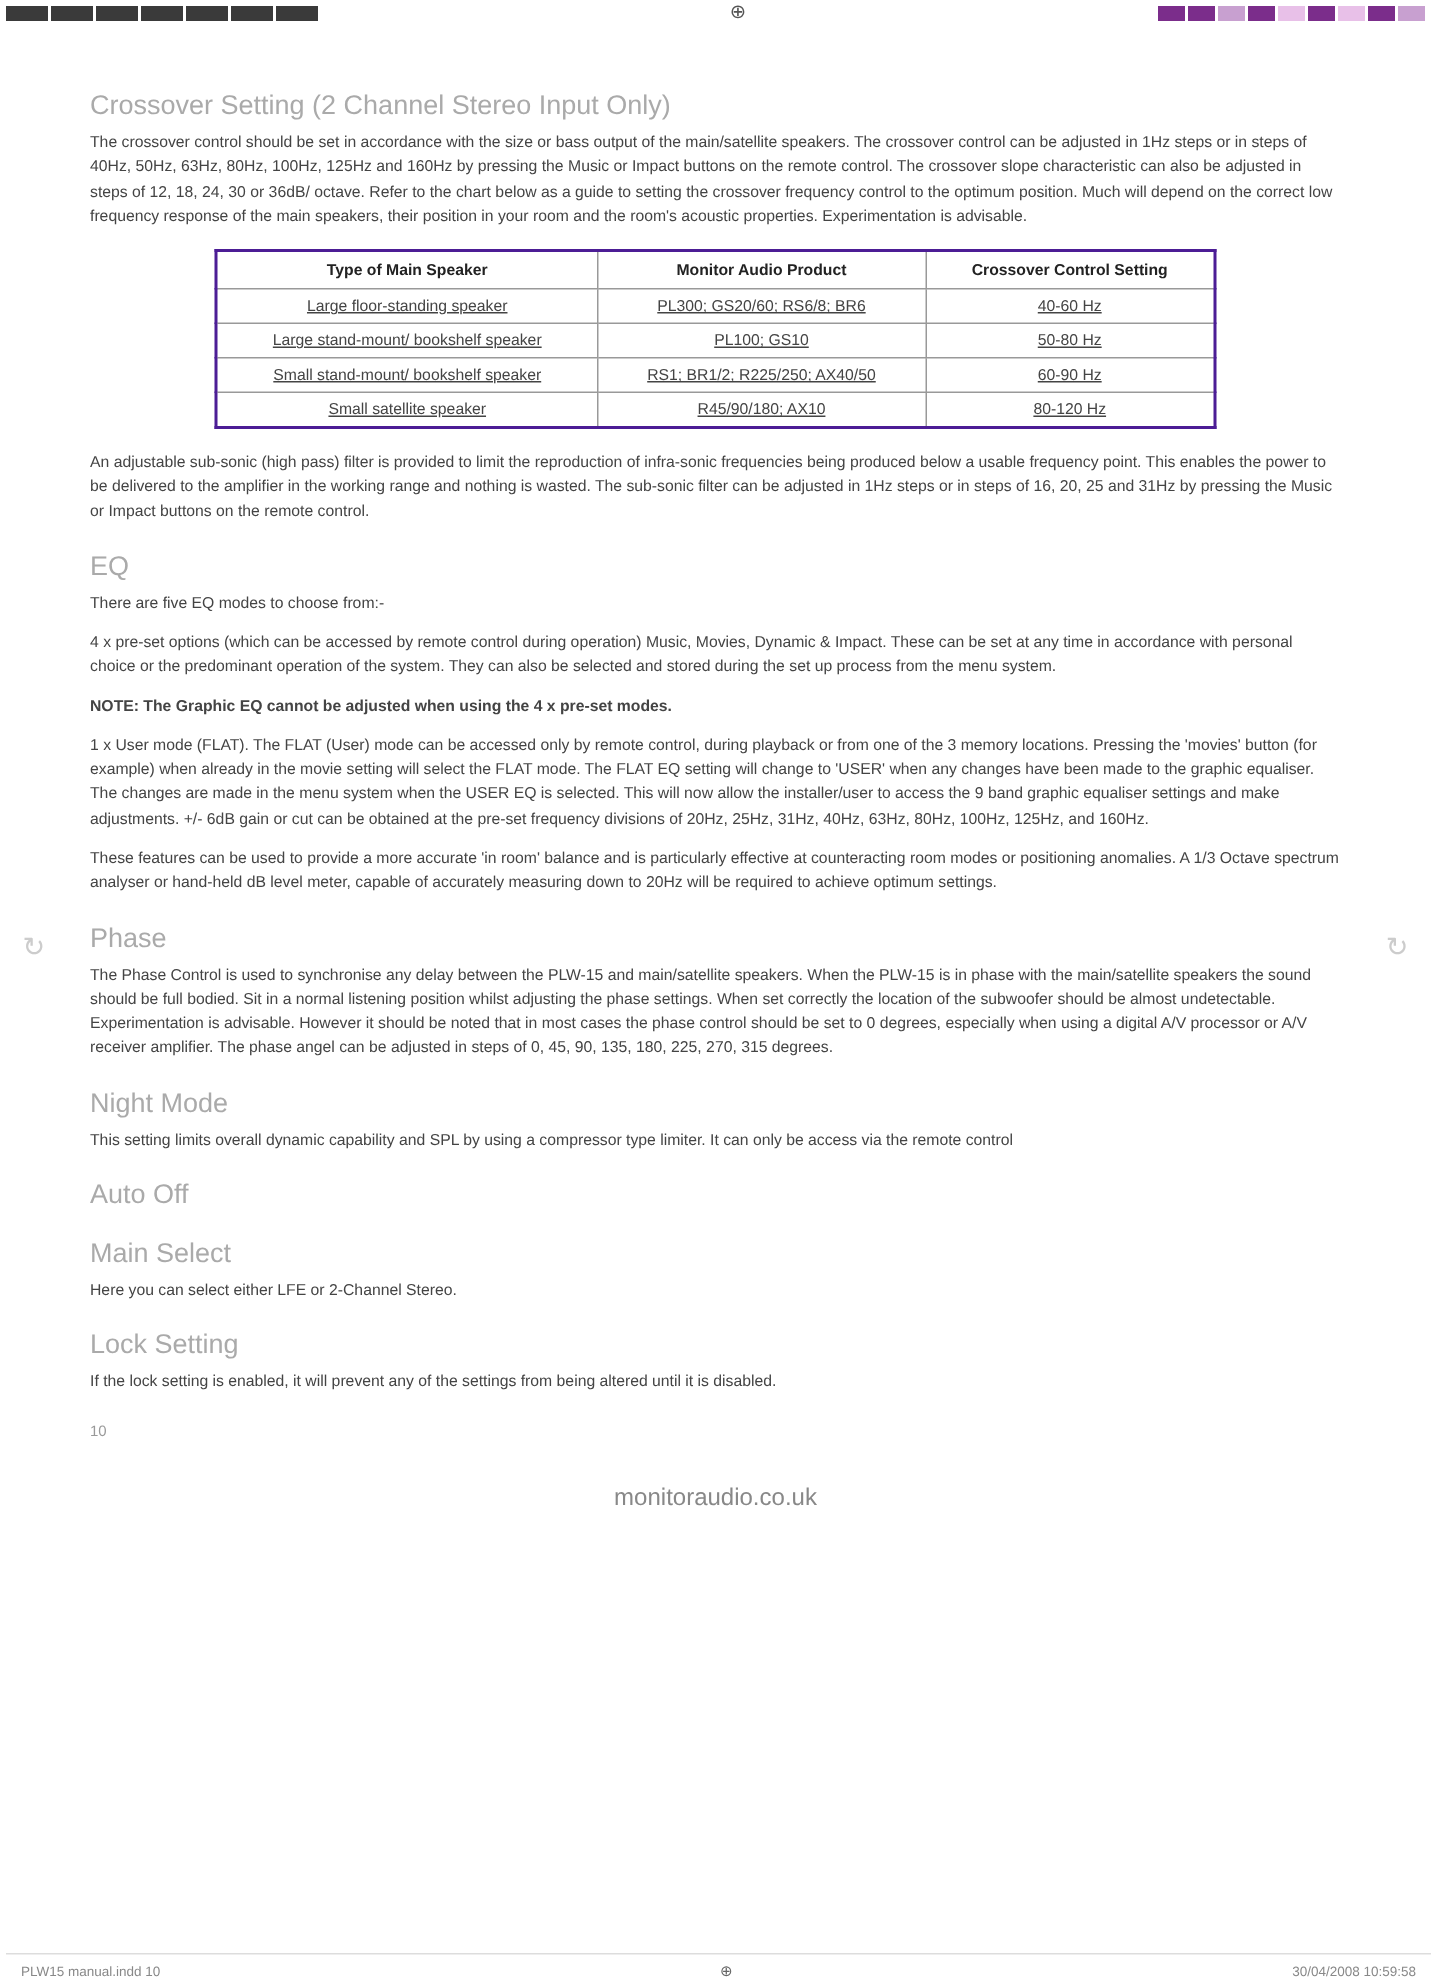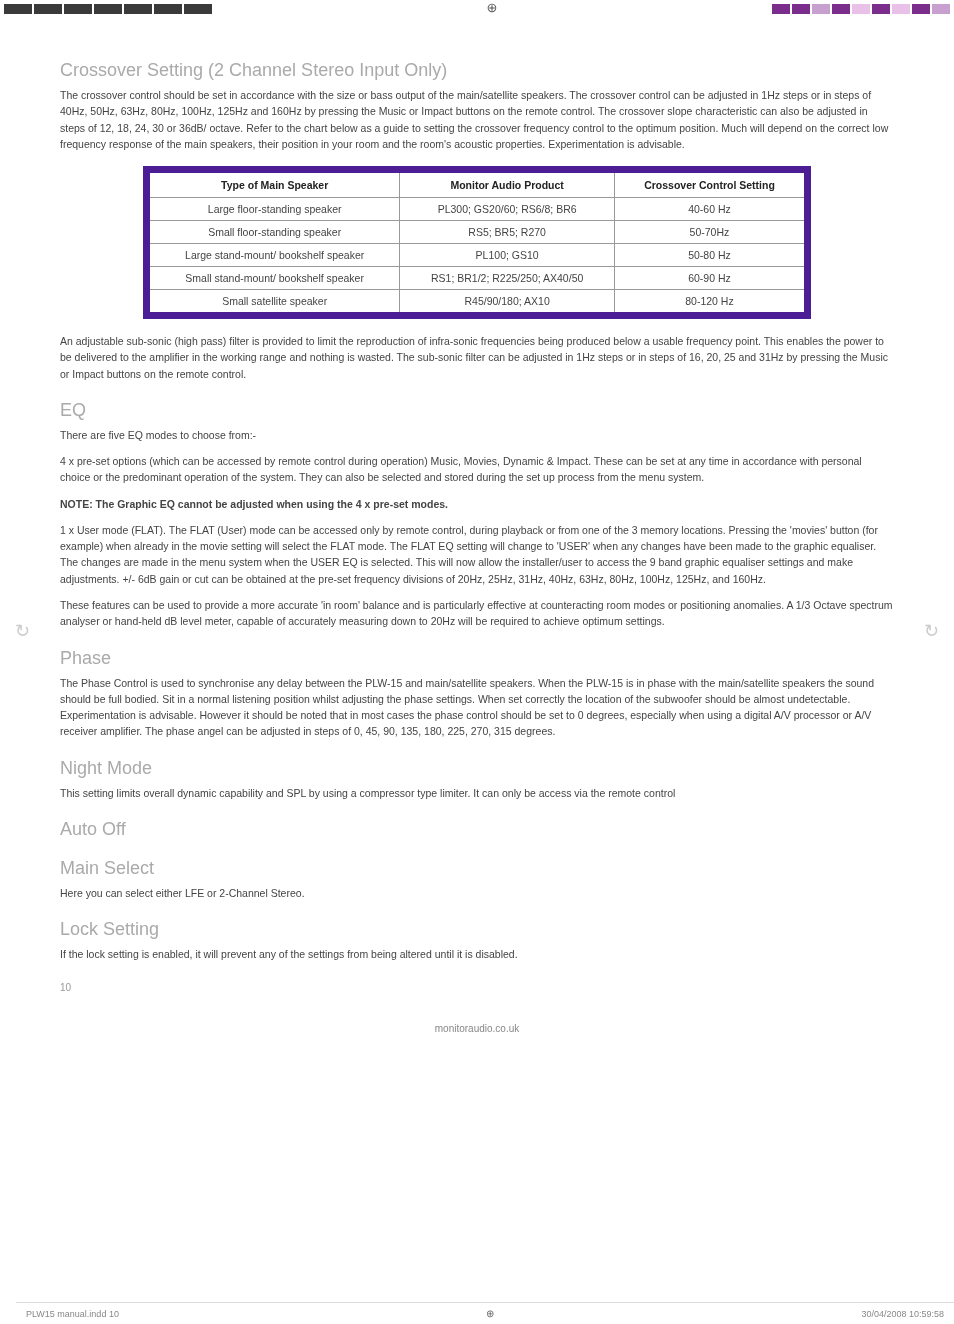--- a/index.html
+++ b/index.html
@@ -83,44 +83,45 @@
 
     .body-text strong {
       font-weight: bold;
     }
 
     
     .crossover-table {
       width: 80%;
       margin: 14px auto 14px auto;
       border-collapse: collapse;
-      border: 7px solid #4c1d95;
+      border: 2px solid #4c1d95;
     }
     .crossover-table th {
       background: #ffffff;
       border: 1px solid #999;
       padding: 6px 10px;
       font-size: 10.5px;
       font-weight: bold;
       text-align: center;
       color: #222;
     }
     .crossover-table td {
       border: 1px solid #999;
       padding: 5px 10px;
       font-size: 10.5px;
       text-align: center;
       color: #444;
+      text-decoration: underline;
     }
 
     
     .bottom-bar {
       position: absolute;
       bottom: 0;
-      left: 16px;
+      left: 4px;
       right: 0;
       height: 22px;
       display: flex;
       align-items: center;
       justify-content: space-between;
       padding: 0 10px;
       border-top: 1px solid #ddd;
     }
     .bottom-bar-text {
       font-size: 9px;
@@ -150,21 +151,21 @@
     .right-arrow {
       position: absolute;
       right: 15px;
       top: 50%;
       font-size: 18px;
       color: #ccc;
     }
 
     .monitoraudio-footer {
       text-align: center;
-      font-size: 10px;
+      font-size: 16px;
       color: #888;
       margin-top: 30px;
     }
   </style>
 </head>
 <body>
 
 <div class="page-container">
 
   <div class="top-bar">
@@ -208,25 +209,20 @@
           <th>Crossover Control Setting</th>
         </tr>
       </thead>
       <tbody id="table-body">
       <tr>
             <td>Large floor-standing speaker</td>
             <td>PL300; GS20/60; RS6/8; BR6</td>
             <td>40-60 Hz</td>
           </tr>
           <tr>
-            <td>Small floor-standing speaker</td>
-            <td>RS5; BR5; R270</td>
-            <td>50-70Hz</td>
-          </tr>
-          <tr>
             <td>Large stand-mount/ bookshelf speaker</td>
             <td>PL100; GS10</td>
             <td>50-80 Hz</td>
           </tr>
           <tr>
             <td>Small stand-mount/ bookshelf speaker</td>
             <td>RS1; BR1/2; R225/250; AX40/50</td>
             <td>60-90 Hz</td>
           </tr>
           <tr>

